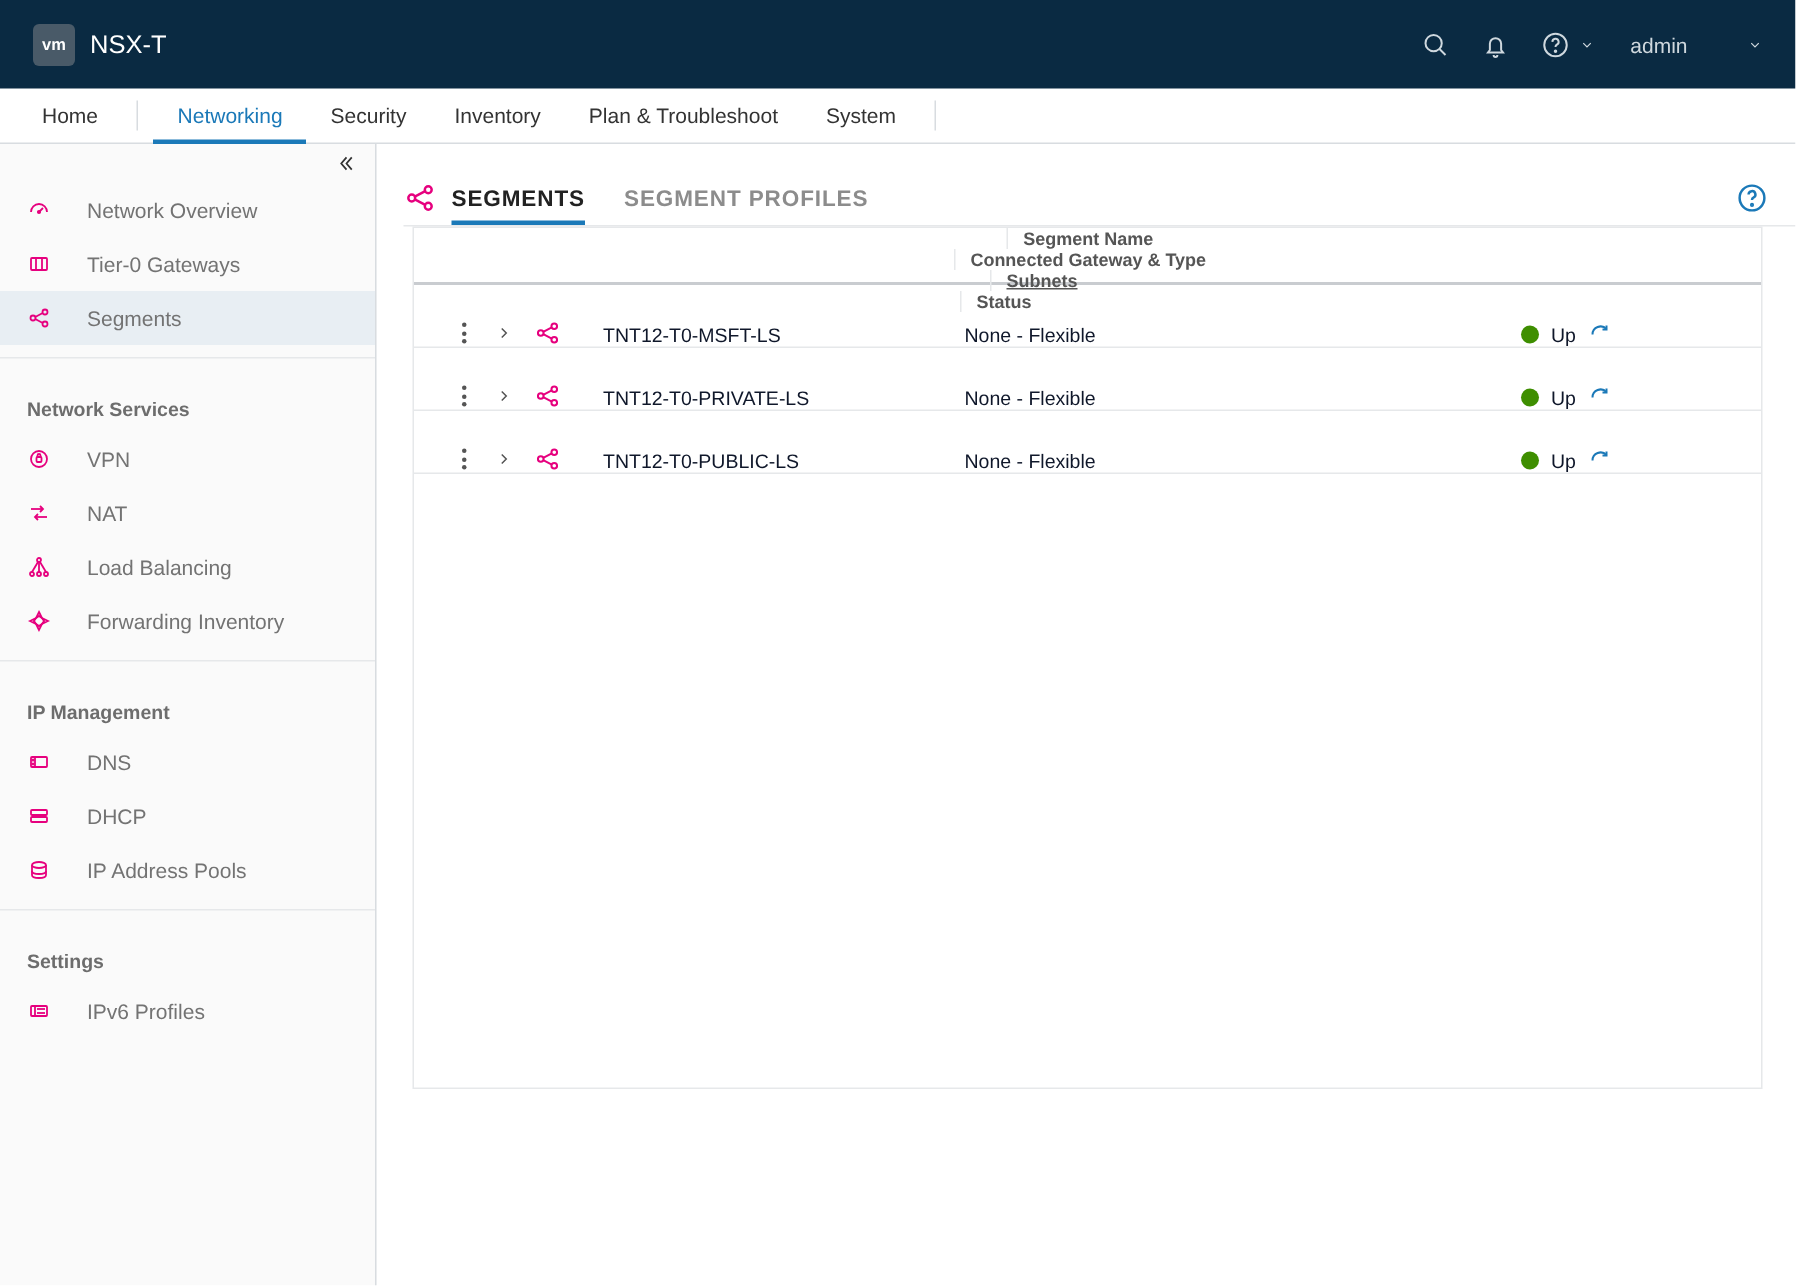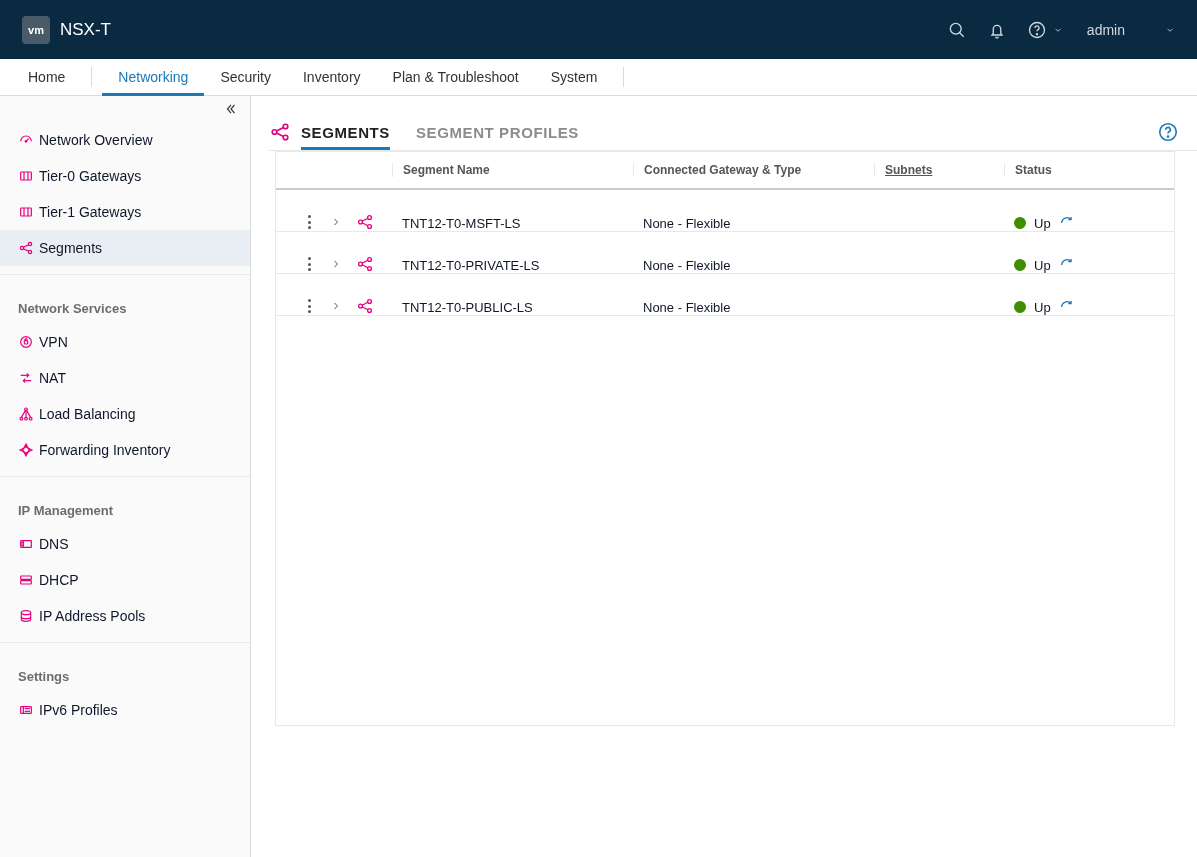--- a/index.html
+++ b/index.html
@@ -31,21 +31,21 @@
   
   .topnav{display:flex;align-items:center;height:37px;border-bottom:1px solid var(--border);padding:0 12px;gap:0;}
   .topnav a{padding:0 16px;height:37px;display:flex;align-items:center;color:#333;text-decoration:none;font-size:14px;}
   .topnav a.active{color:var(--accent);border-bottom:3px solid var(--accent);padding-top:3px;}
   .topnav .sep{width:1px;height:20px;background:var(--border);margin:0 10px;}
   
   .body{display:flex;height:calc(857px - 59px - 37px);}
   .sidebar{width:251px;border-right:1px solid var(--border);background:var(--sidebar-bg);overflow:auto;font-size:14px;}
   .collapse-bar{height:26px;display:flex;justify-content:flex-end;align-items:center;padding-right:12px;}
   .collapse-bar svg{width:14px;height:14px;stroke:#333;fill:none;stroke-width:2;}
-  .side-item{display:flex;align-items:center;height:36px;padding:0 18px;gap:5px;color:#0f172a;cursor:pointer;}
+  .side-item{display:flex;align-items:center;height:36px;padding:0 18px;gap:24px;color:#737373;cursor:pointer;}
   .side-item.active{background:var(--sidebar-hover);}
   .side-item .icon{width:16px;height:16px;display:flex;align-items:center;justify-content:center;color:var(--pink);}
   .side-item .icon.dash{color:var(--pink);}
   .side-item .icon.active{color:var(--pink);}
   .side-heading{padding:18px 18px 8px;color:var(--muted);font-size:13px;font-weight:600;}
   .side-hr{height:1px;background:var(--light-border);margin:8px 0;}
   
   .main{flex:1;display:flex;flex-direction:column;padding:18px 0 0 18px;}
   .tabs{display:flex;align-items:center;border-bottom:1px solid var(--light-border);padding:0 18px 0 0;}
   .tab-icon{width:22px;height:22px;margin-right:10px;color:var(--pink);}
@@ -57,21 +57,21 @@
   .toolbar{display:flex;align-items:center;padding:14px 22px 10px 6px;gap:24px;}
   .add-btn-wrap{border:3.5px solid var(--highlight);padding:4px;border-radius:1px;}
   .add-btn{border:1px solid #6aa6c9;color:var(--link);background:#fff;padding:5px 12px;font-size:12px;letter-spacing:.05em;cursor:pointer;}
   .toolbar-spacer{flex:1;}
   .expand{color:var(--link);font-size:12px;letter-spacing:.05em;cursor:pointer;}
   .filter-input-wrap{border-bottom:1px solid #bcbcbc;width:250px;}
   .filter-input{border:none;outline:none;width:100%;padding:6px 4px;font-size:13px;background:transparent;}
   .filter-icon{width:18px;height:18px;color:#6d6d6d;margin-left:8px;}
   
   .table-wrap{border:1px solid var(--light-border);margin:0 22px 0 6px;display:flex;flex-direction:column;height:575px;}
-  .thead{display:flex;height:38px;align-items:center;border-bottom:2px solid #c9ccd0;font-weight:600;color:#555;font-size:12px;}
+  .thead{display:flex;height:38px;align-items:center;border-bottom:2px solid #c9ccd0;font-weight:600;color:#555;font-size:12px;flex-direction:column;}
   .th, .td{padding:0 10px;display:flex;align-items:center;}
   .col-actions{width:116px;}
   .col-name{flex:1.2;border-left:1px solid var(--light-border);}
   .col-gw{flex:1.2;border-left:1px solid var(--light-border);}
   .col-sub{width:130px;border-left:1px solid var(--light-border);text-decoration:underline;}
   .col-status{width:170px;border-left:1px solid var(--light-border);}
   .tbody{flex:1;overflow:auto;}
   .row{display:flex;height:42px;align-items:flex-end;border-bottom:1px solid var(--light-border);font-size:13px;color:#0f172a;}
   .row .col-name,.row .col-gw,.row .col-sub,.row .col-status{border-left:none;}
   .actions{display:flex;align-items:center;gap:14px;padding-left:16px;}
@@ -159,30 +159,20 @@
     <div class="side-item">
       <span class="icon">
           <svg viewBox="0 0 24 24" width="16" height="16" stroke="currentColor" fill="none" stroke-width="1.8">
             <rect x="4" y="6" width="16" height="12" rx="1"></rect>
             <line x1="9" y1="6" x2="9" y2="18"></line>
             <line x1="15" y1="6" x2="15" y2="18"></line>
           </svg>
         </span>
       <span>Tier-0 Gateways</span>
     </div>
-    <div class="side-item">
-      <span class="icon">
-          <svg viewBox="0 0 24 24" width="16" height="16" stroke="currentColor" fill="none" stroke-width="1.8">
-            <rect x="4" y="6" width="16" height="12" rx="1"></rect>
-            <line x1="9" y1="6" x2="9" y2="18"></line>
-            <line x1="15" y1="6" x2="15" y2="18"></line>
-          </svg>
-        </span>
-      <span>Tier-1 Gateways</span>
-    </div>
     <div class="side-item active">
       <span class="icon active">
           <svg viewBox="0 0 24 24" width="16" height="16" stroke="currentColor" fill="none" stroke-width="1.8">
             <circle cx="6" cy="12" r="2.5"></circle>
             <circle cx="18" cy="6" r="2.5"></circle>
             <circle cx="18" cy="18" r="2.5"></circle>
             <line x1="8.2" y1="11" x2="15.8" y2="7"></line>
             <line x1="8.2" y1="13" x2="15.8" y2="17"></line>
           </svg>
         </span>

